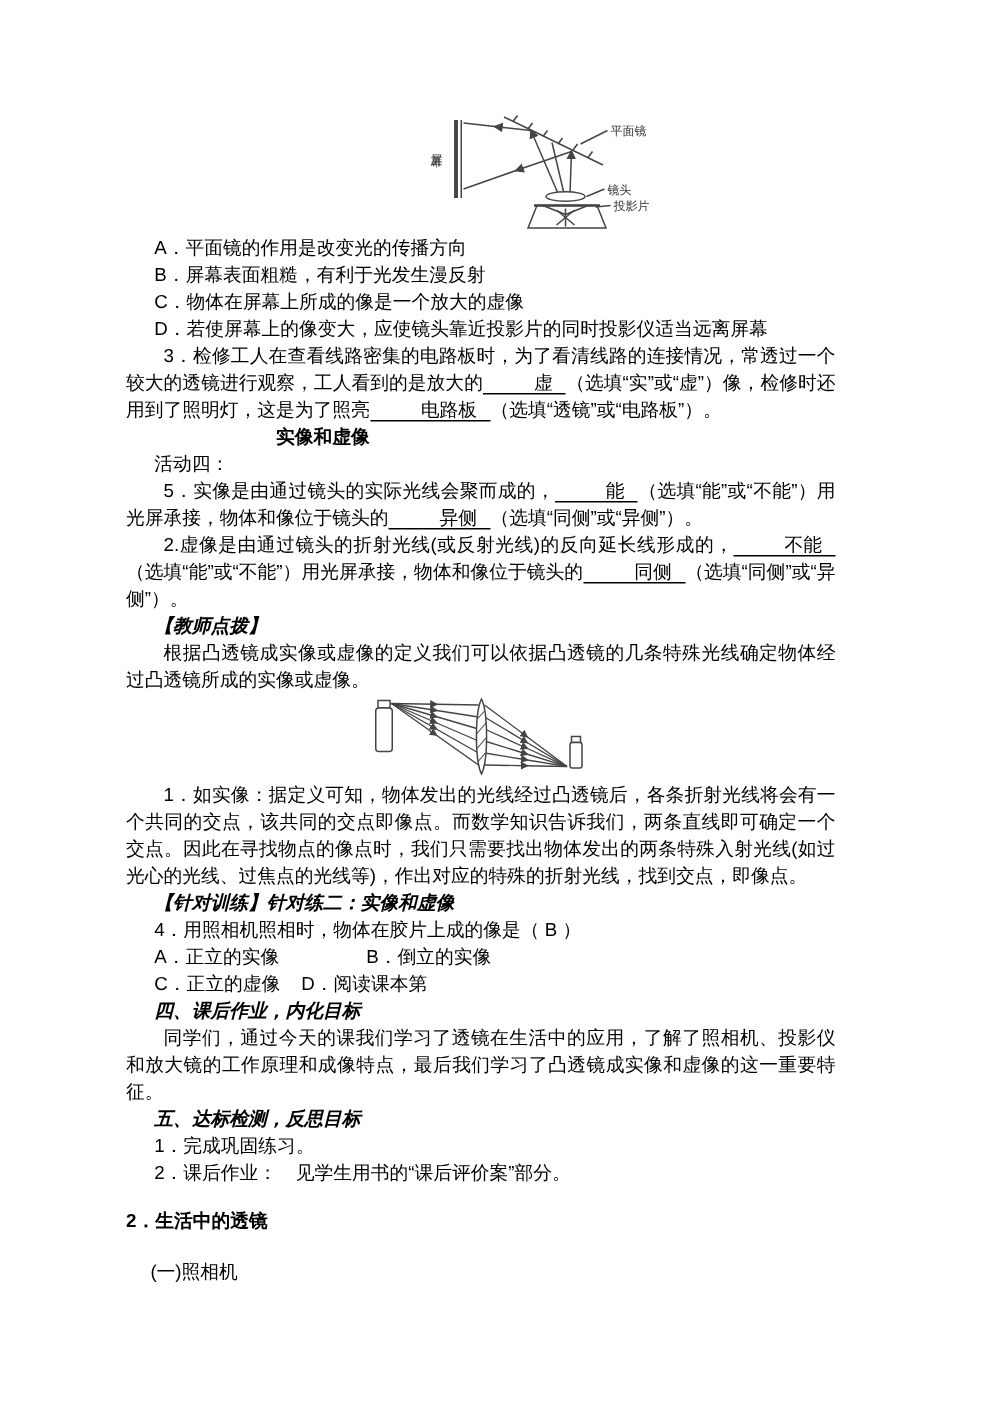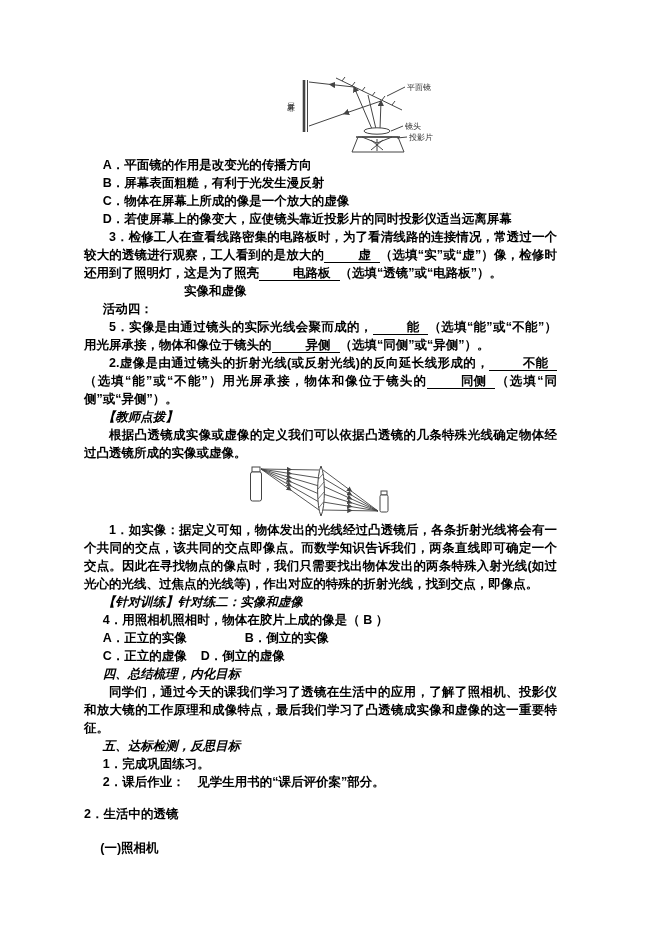--- a/index.html
+++ b/index.html
@@ -5,21 +5,21 @@
   html,body{margin:0;padding:0;background:#fff;}
   .page{
     position:relative;
     width:661px;height:935px;
     background:#fff;color:#000;
     font-family:"Liberation Sans","DejaVu Sans",sans-serif;
     font-size:12.5px;line-height:18px;
     overflow:hidden;
   }
   .content{padding:0 104px 0 84px;}
-  p{margin:0;text-align:justify;font-weight:bold;}
+  p{margin:0;text-align:justify;}
   .ind2{text-indent:2em;}
   .ind15{text-indent:1.5em;}
   .b{font-weight:bold;font-style:italic;}
   .sub-center{margin-left:100px;font-weight:bold;}
   .blank{
     display:inline-block;
     border-bottom:1px solid #000;
     padding:0 9px;
     line-height:14px;
   }
@@ -162,23 +162,23 @@
         </g>
       </svg>
     </div>
 
     <p class="ind2">1．如实像：据定义可知，物体发出的光线经过凸透镜后，各条折射光线将会有一个共同的交点，该共同的交点即像点。而数学知识告诉我们，两条直线即可确定一个交点。因此在寻找物点的像点时，我们只需要找出物体发出的两条特殊入射光线(如过光心的光线、过焦点的光线等)，作出对应的特殊的折射光线，找到交点，即像点。</p>
 
     <p class="ind15 b"><span>【针对训练】</span><span>针对练二：实像和虚像</span></p>
 
     <p class="ind15">4．用照相机照相时，物体在胶片上成的像是（ B ）</p>
     <p class="ind15"><span>A．正立的实像</span><span class="gap-wide">B．倒立的实像</span></p>
-    <p class="ind15"><span>C．正立的虚像</span><span class="gap-narrow">D．倒立的虚像</span></p>
+    <p class="ind15"><span>C．正立的虚像</span><span class="gap-narrow">D．阅读课本第</span></p>
 
-    <p class="ind15 b">四、总结梳理，内化目标</p>
+    <p class="ind15 b">四、课后作业，内化目标</p>
     <p class="ind2">同学们，通过今天的课我们学习了透镜在生活中的应用，了解了照相机、投影仪和放大镜的工作原理和成像特点，最后我们学习了凸透镜成实像和虚像的这一重要特征。</p>
     <p class="ind15 b">五、达标检测，反思目标</p>
     <p class="ind15">1．完成巩固练习。</p>
     <p class="ind15">2．课后作业：　见学生用书的“课后评价案”部分。</p>
 
     <p class="next-title">2．生活中的透镜</p>
     <p class="next-sub">(一)照相机</p>
 
   </div>
 </div>

